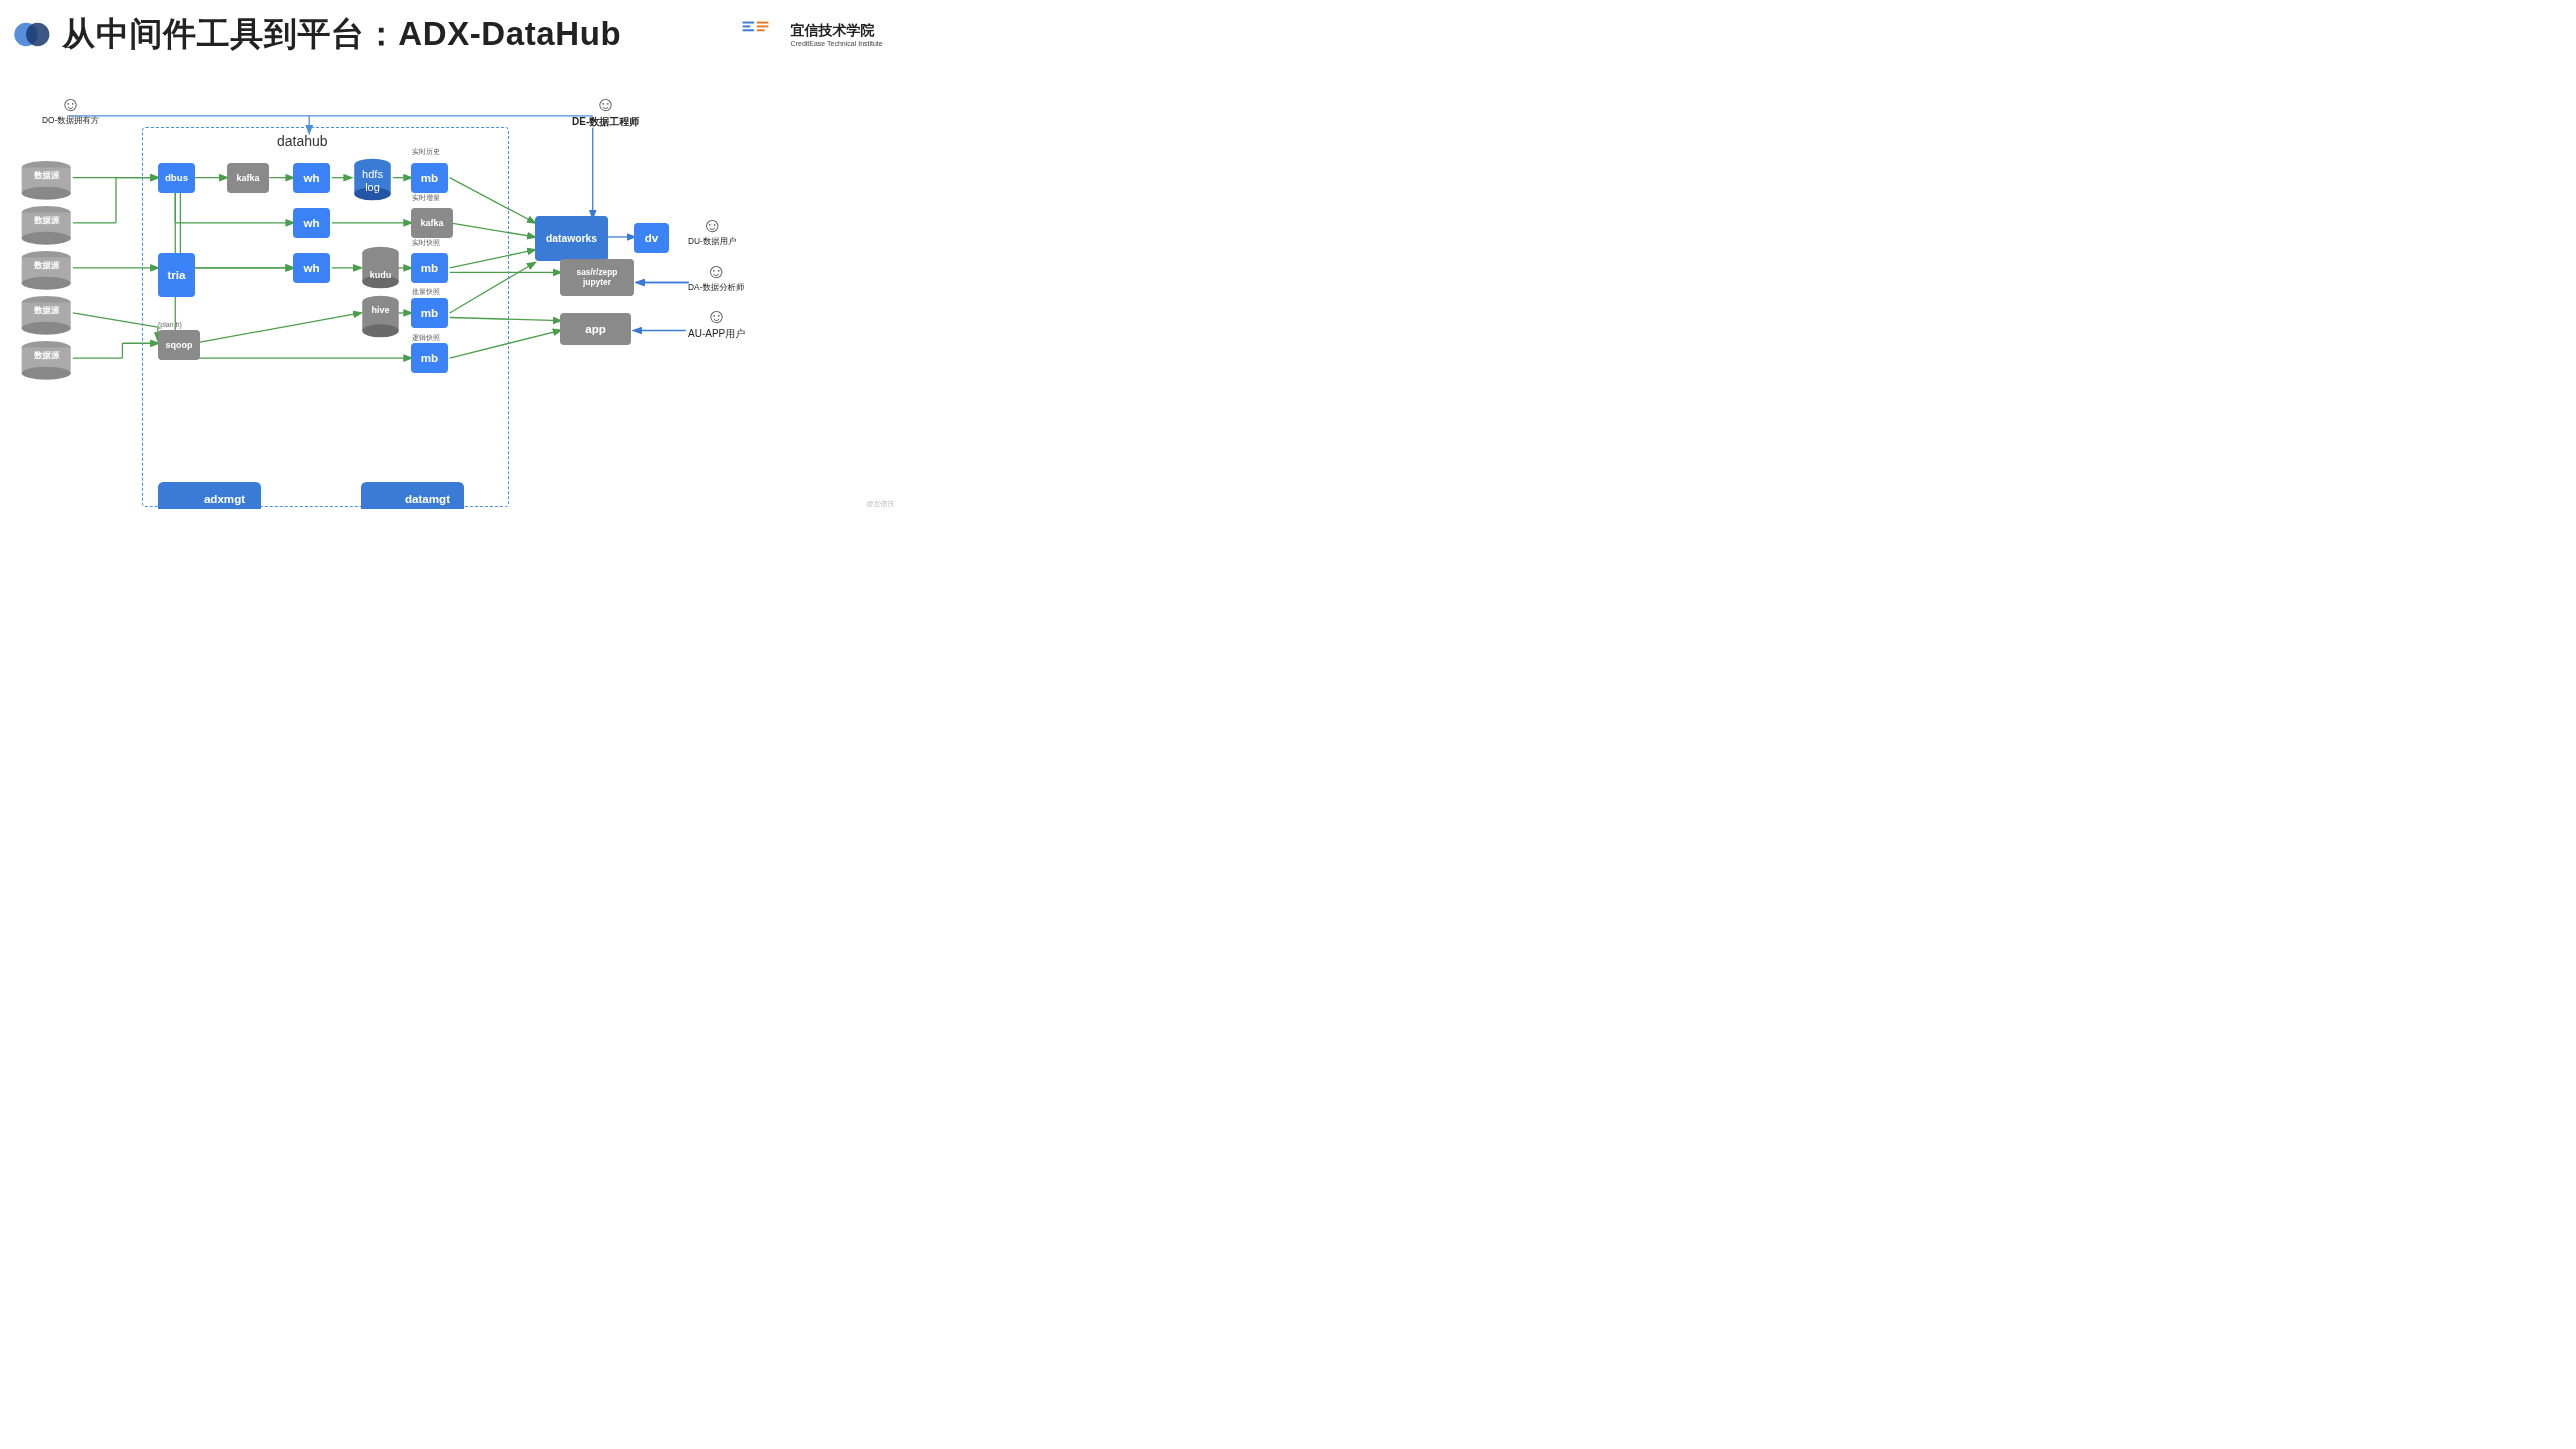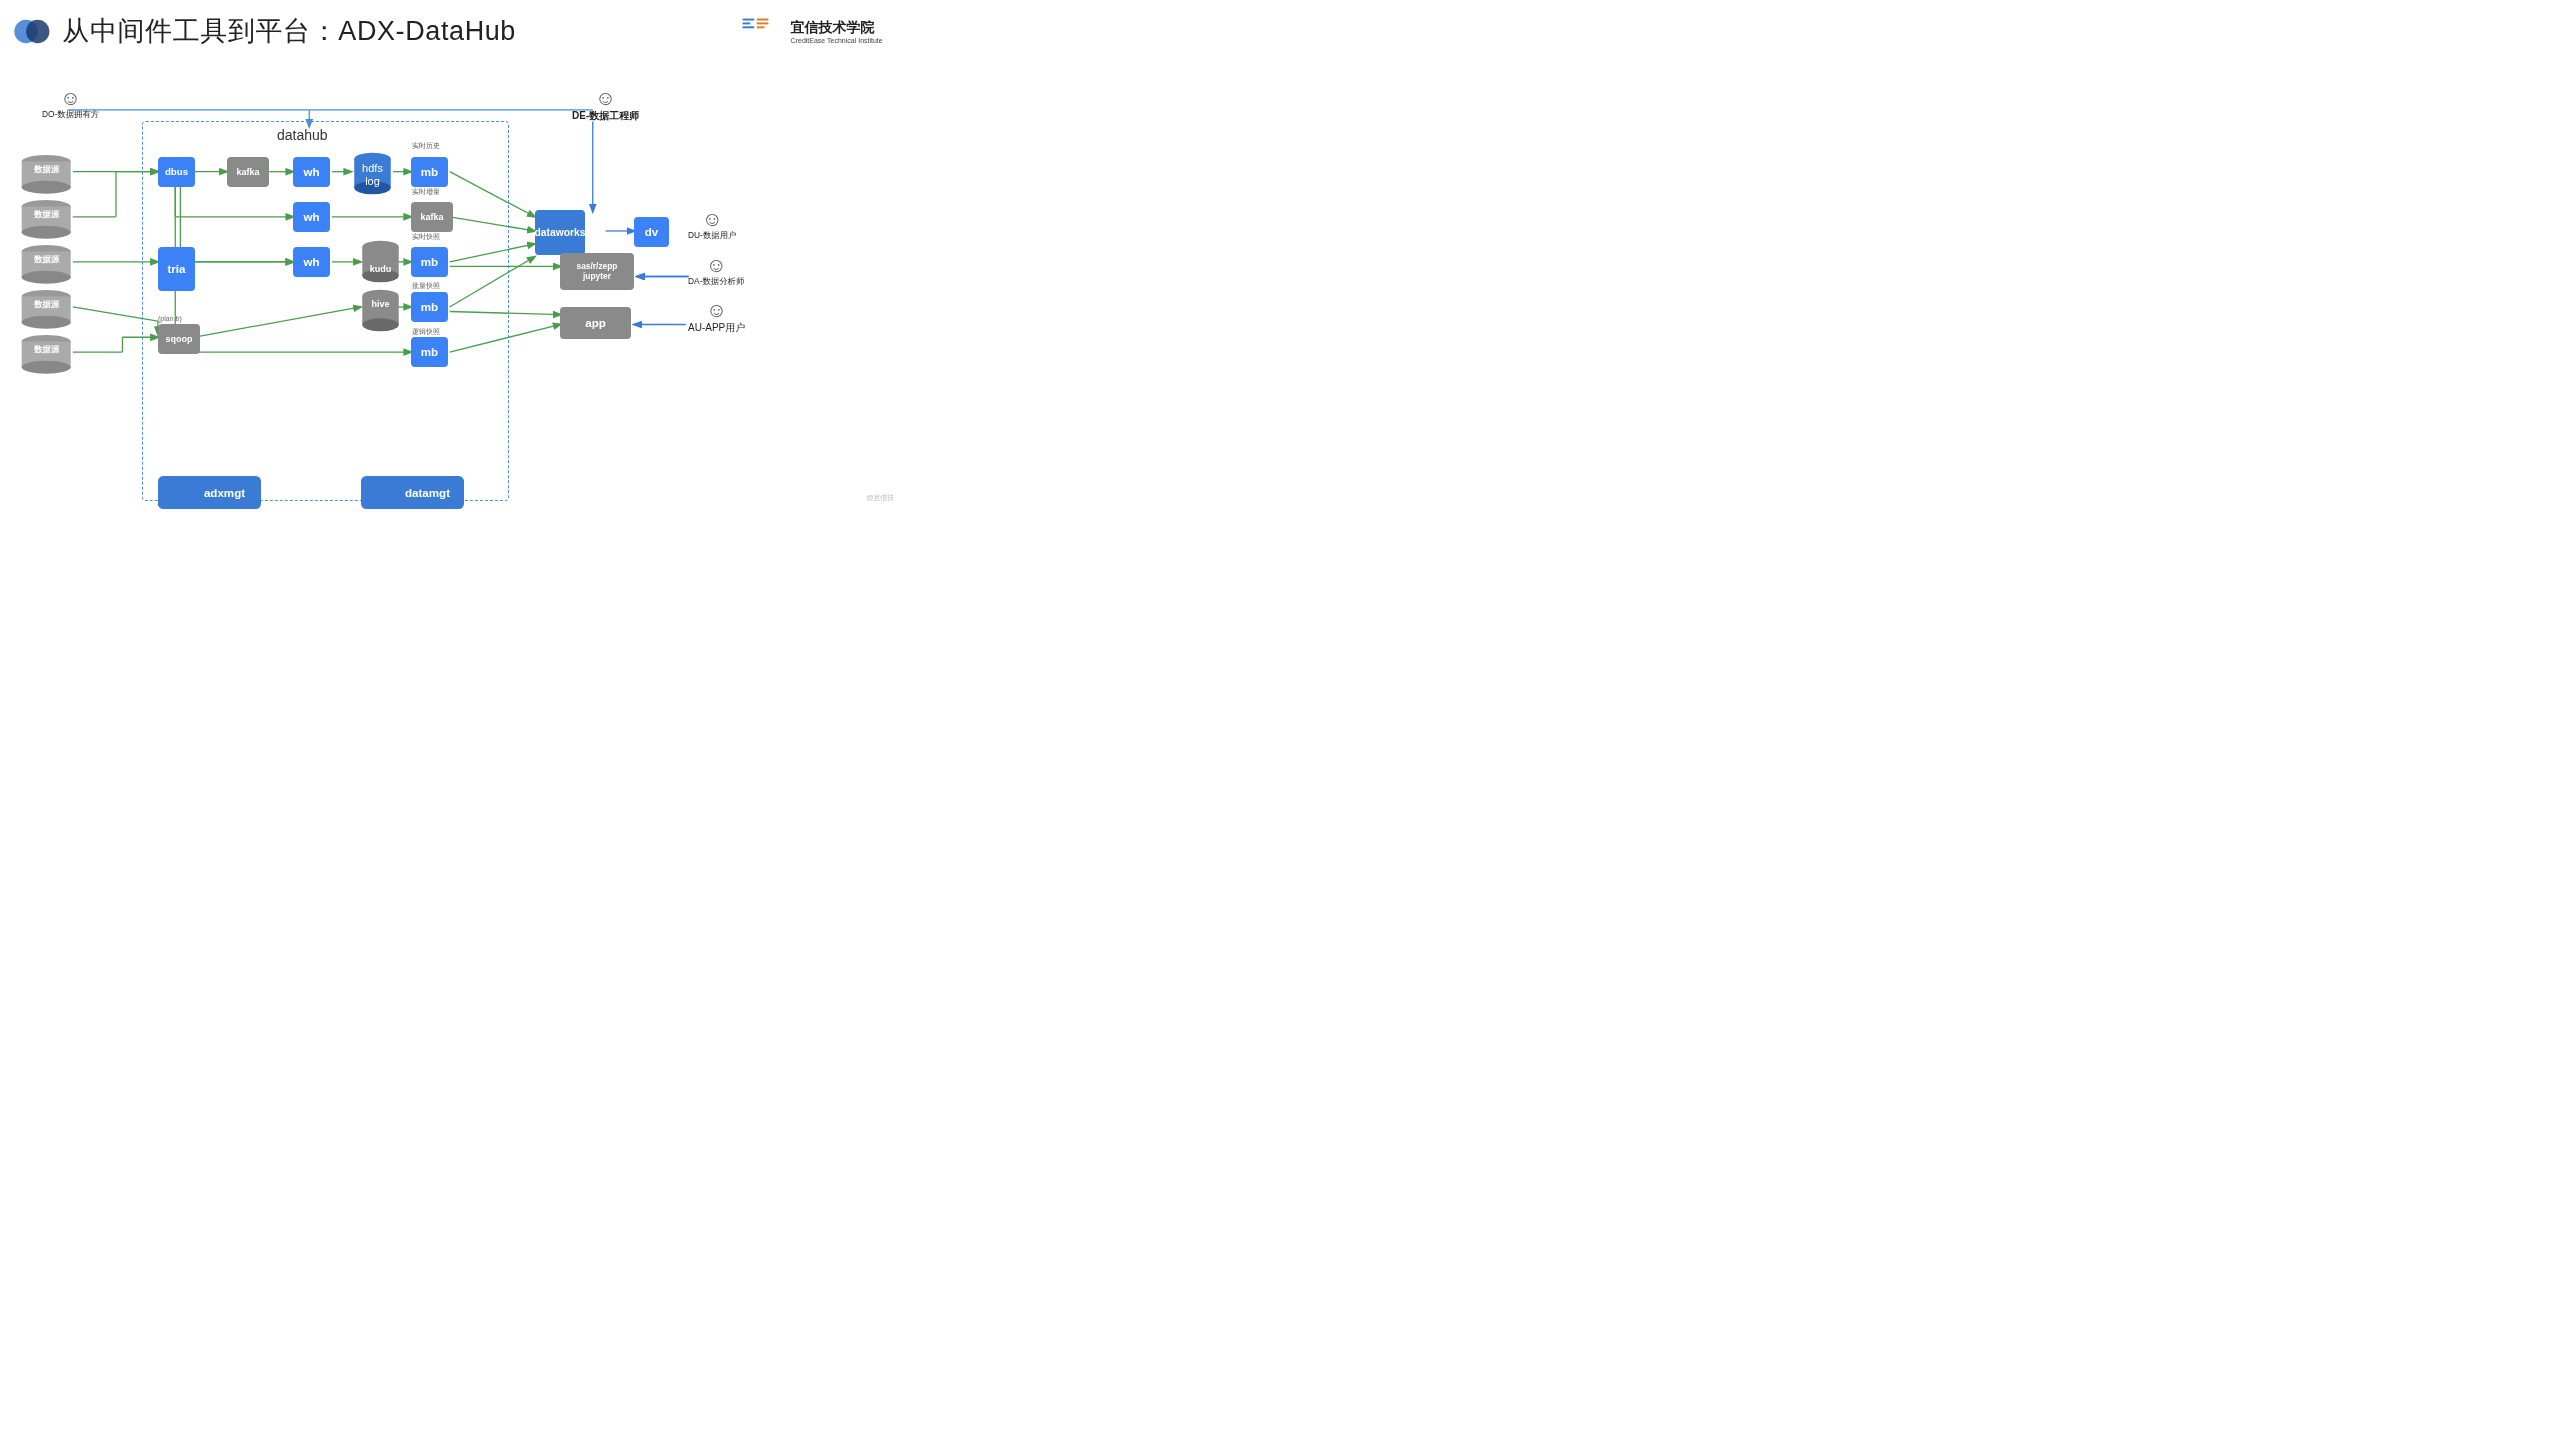--- a/index.html
+++ b/index.html
@@ -22,22 +22,22 @@
     .header-left {
       display: flex;
       align-items: center;
       gap: 10.3px;
     }
     .logo-icon {
       width: 39px;
       height: 39px;
     }
     .header-title {
-      font-size: 27px;
-      font-weight: 400;
+      font-size: 33px;
+      font-weight: 700;
       color: #222;
       letter-spacing: 0.6px;
     }
     .header-right {
       display: flex;
       align-items: center;
       gap: 6.4px;
     }
     .brand-logo {
       display: flex;
@@ -416,21 +416,21 @@
   <div class="box box-orange" style="left:411px;top:235px;width:37px;height:30px;">
     <span>mb</span>
   </div>
 
   <span class="small-label" style="left:412px;top:270px;">逻辑快照</span>
 
   <div class="box box-orange" style="left:411px;top:280px;width:37px;height:30px;">
     <span>mb</span>
   </div>
 
-  <div class="box box-blue" style="left:535px;top:153px;width:50px;height:45px;font-size:10.3px;">
+  <div class="box box-blue" style="left:535px;top:153px;width:73px;height:45px;font-size:10.3px;">
     <span>dataworks</span>
   </div>
 
   <div class="box box-orange" style="left:634px;top:160px;width:35px;height:30px;">
     <span>dv</span>
   </div>
 
   <div class="person" style="left:688px; top:152px;">
     <span class="face">☺</span>
     <span style="font-size:8.4px;">DU-数据用户</span>

